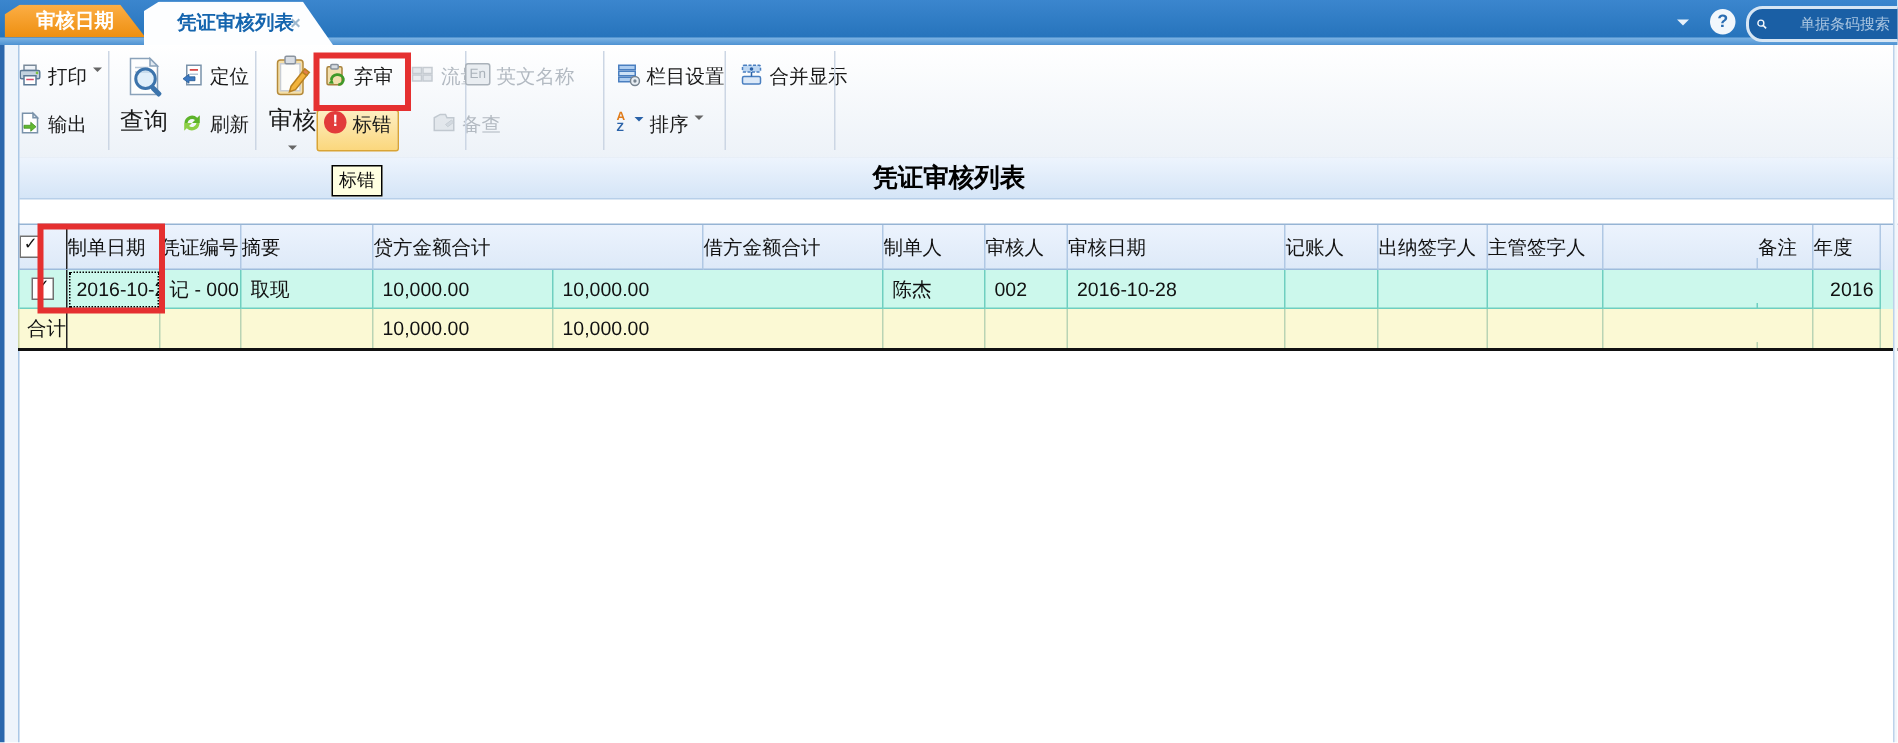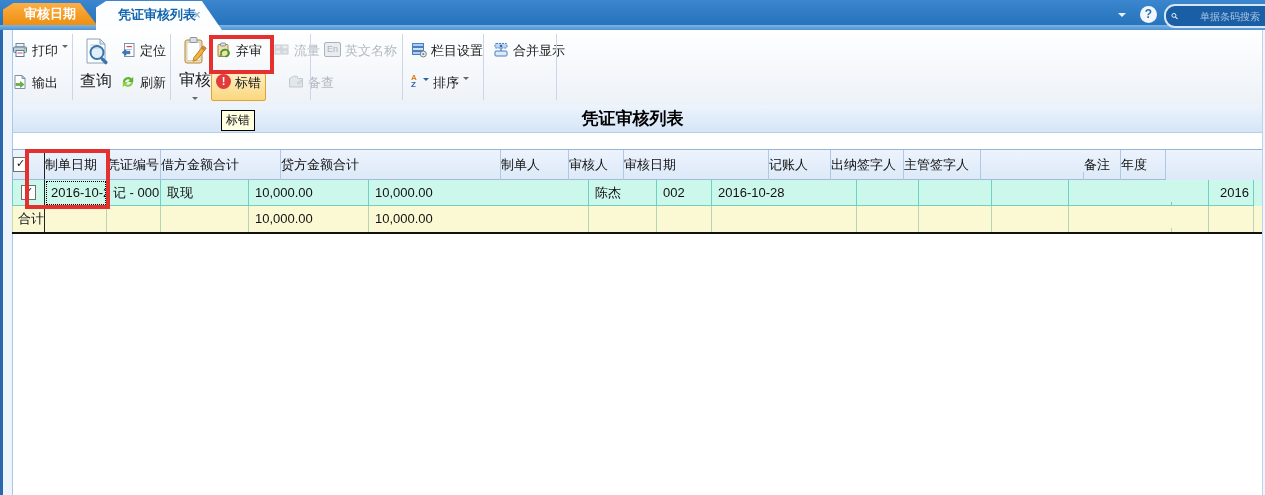--- a/index.html
+++ b/index.html
@@ -202,21 +202,21 @@
   </div>
   <div class="tbtn disabled" style="left:284px;top:44px;">
     <svg width="16" height="16" viewBox="0 0 16 16" opacity="0.55">
       <path d="M1.5 4.5 l4-2.2 h3.5 l1 2.2 h4.5 v8.5 h-13 z" fill="#d6dce2" stroke="#9aa4ae"></path>
       <path d="M9 9 l4-3 1.5 1.5 -4 3 z" fill="#b9c2cb" stroke="#9aa4ae" stroke-width="0.5"></path>
     </svg>
     <span class="cap">备查</span>
   </div>
   <div class="tsep" style="left:310px;"></div>
 
-  <div class="tbtn disabled" style="left:320px;top:12px;">
+  <div class="tbtn disabled" style="left:306px;top:12px;">
     <span class="enbox">En</span>
     <span class="cap">英文名称</span>
   </div>
   <div class="tsep" style="left:402px;"></div>
 
   <div class="tbtn" style="left:407px;top:12px;">
     <svg width="16" height="16" viewBox="0 0 16 16">
       <rect x="1.5" y="1.5" width="11" height="3" fill="#aecdf0" stroke="#4a7fc0"></rect>
       <rect x="1.5" y="5.5" width="11" height="3" fill="#cfe2f6" stroke="#4a7fc0"></rect>
       <rect x="1.5" y="9.5" width="11" height="3" fill="#aecdf0" stroke="#4a7fc0"></rect>
@@ -255,22 +255,23 @@
 
 <div class="lframe"></div>
 <div class="rframe"></div>
 
 <div class="grid">
 
   <div class="grow hrow">
     <div class="cell c0 cbdiv"><span class="ckb"></span></div>
     <div class="cell c1">制单日期</div>
     <div class="cell c2">凭证编号</div>
+    <div class="cell c3">摘要</div>
+    <div class="cell c5">贷方金额合计</div>
     <div class="cell c4">借方金额合计</div>
-    <div class="cell c5">贷方金额合计</div>
     <div class="cell c6">制单人</div>
     <div class="cell c7">审核人</div>
     <div class="cell c8">审核日期</div>
     <div class="cell c9">记账人</div>
     <div class="cell c10">出纳签字人</div>
     <div class="cell c11">主管签字人</div>
     <div class="cell c12">系统名</div>
     <div class="cell c13">备注</div>
     <div class="cell c14">年度</div>
   </div>

